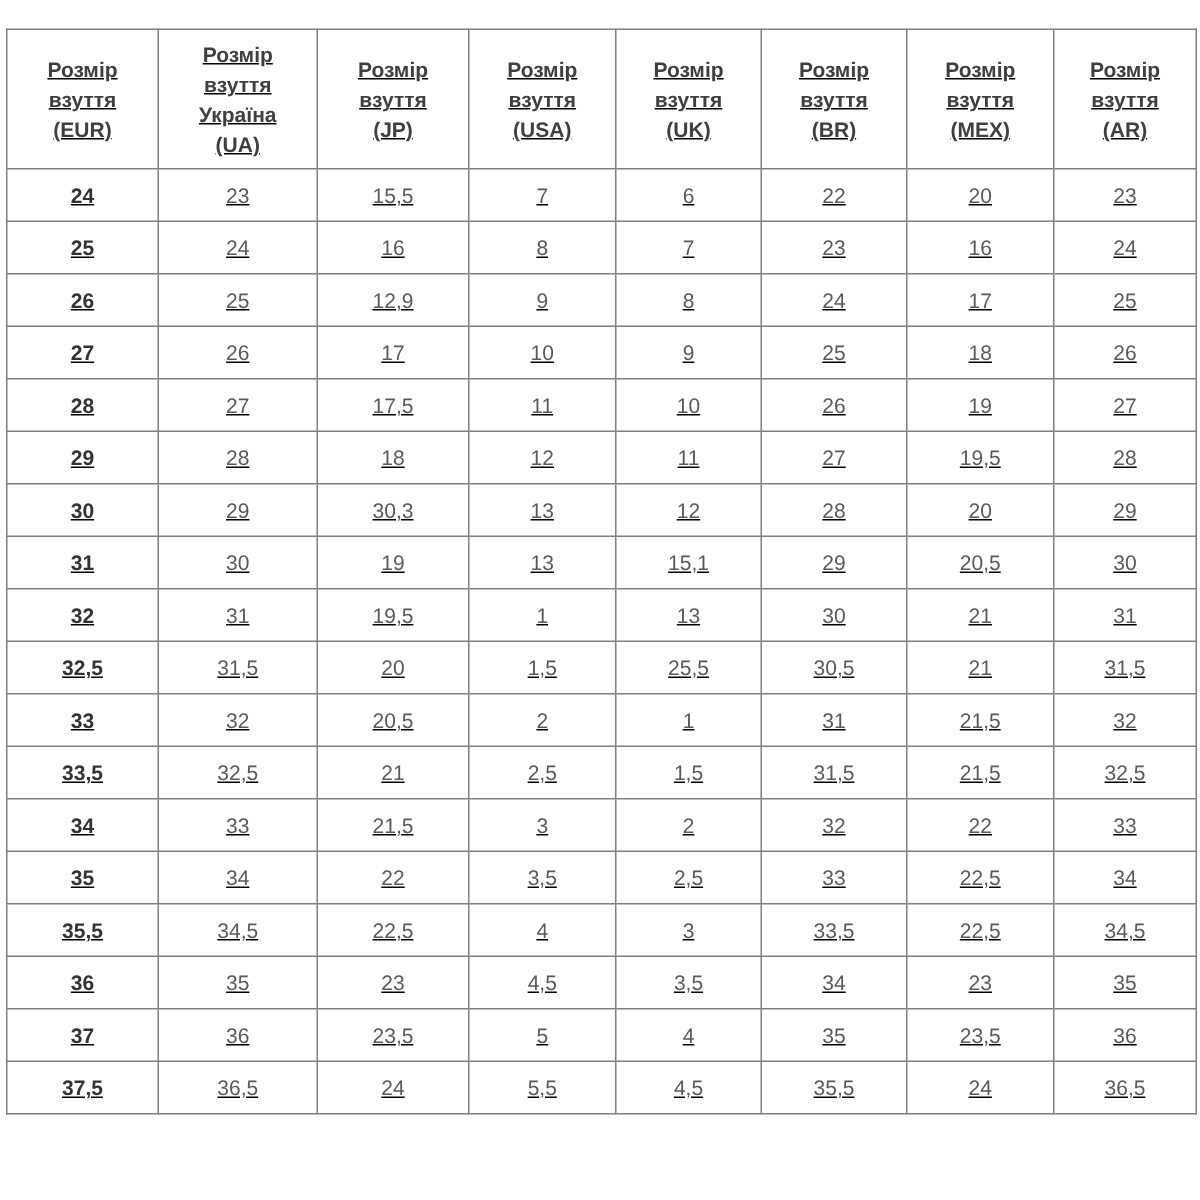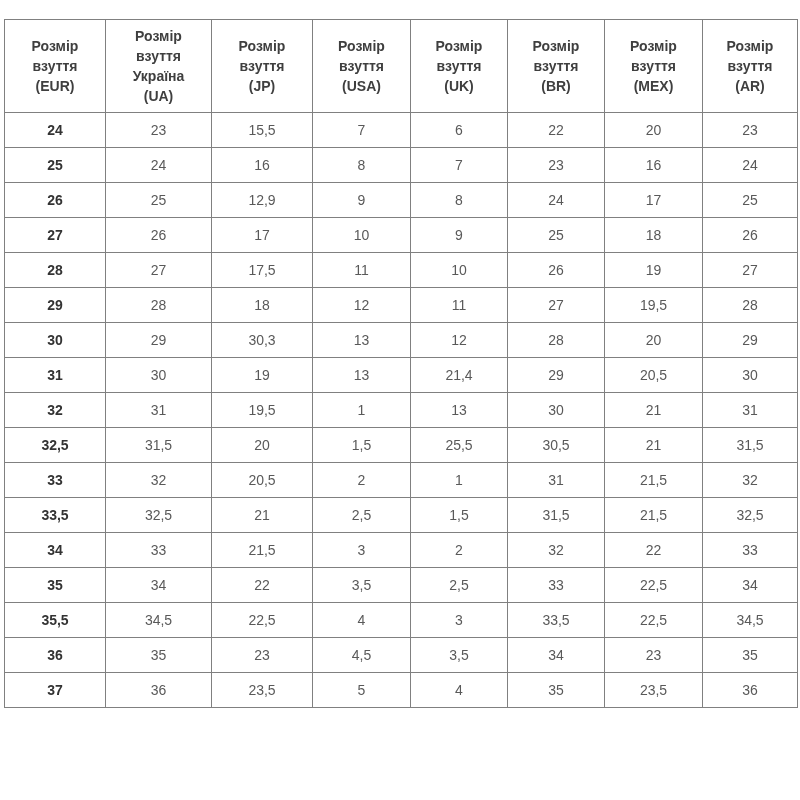--- a/index.html
+++ b/index.html
@@ -12,20 +12,21 @@
   }
   .table-wrap {
     position: absolute;
     left: 4px;
     top: 19px;
   }
   table.size-table {
     border-collapse: collapse;
     table-layout: fixed;
     width: 793px;
+    text-decoration: underline;
   }
   table.size-table th,
   table.size-table td {
     border: 1px solid #808080;
     text-align: center;
     vertical-align: middle;
     padding: 0;
     overflow: hidden;
   }
   table.size-table th {
@@ -169,21 +170,21 @@
           <td>12</td>
           <td>28</td>
           <td>20</td>
           <td>29</td>
         </tr>
         <tr>
           <td class="col-first">31</td>
           <td>30</td>
           <td>19</td>
           <td>13</td>
-          <td>21,4</td>
+          <td>15,1</td>
           <td>29</td>
           <td>20,5</td>
           <td>30</td>
         </tr>
         <tr>
           <td class="col-first">32</td>
           <td>31</td>
           <td>19,5</td>
           <td>1</td>
           <td>13</td>
@@ -264,15 +265,25 @@
         <tr>
           <td class="col-first">37</td>
           <td>36</td>
           <td>23,5</td>
           <td>5</td>
           <td>4</td>
           <td>35</td>
           <td>23,5</td>
           <td>36</td>
         </tr>
+        <tr>
+          <td class="col-first">37,5</td>
+          <td>36,5</td>
+          <td>24</td>
+          <td>5,5</td>
+          <td>4,5</td>
+          <td>35,5</td>
+          <td>24</td>
+          <td>36,5</td>
+        </tr>
       </tbody>
   </table>
 </div>
 
 </body></html>

